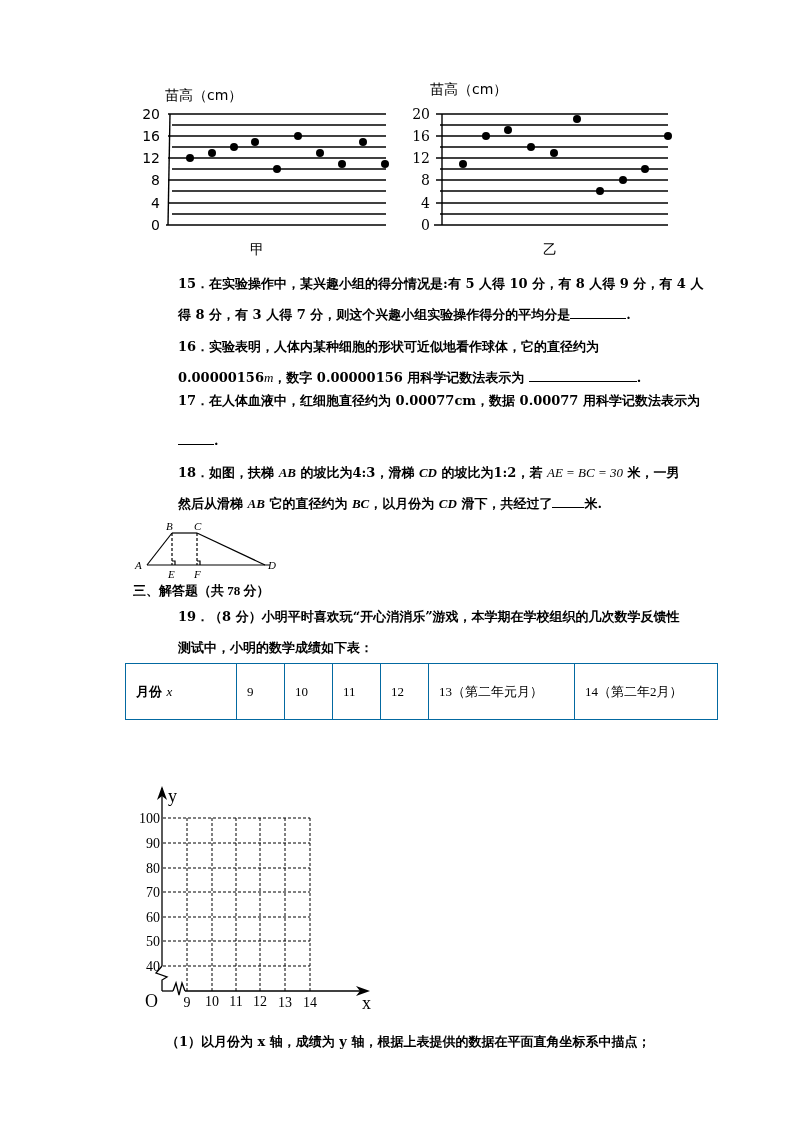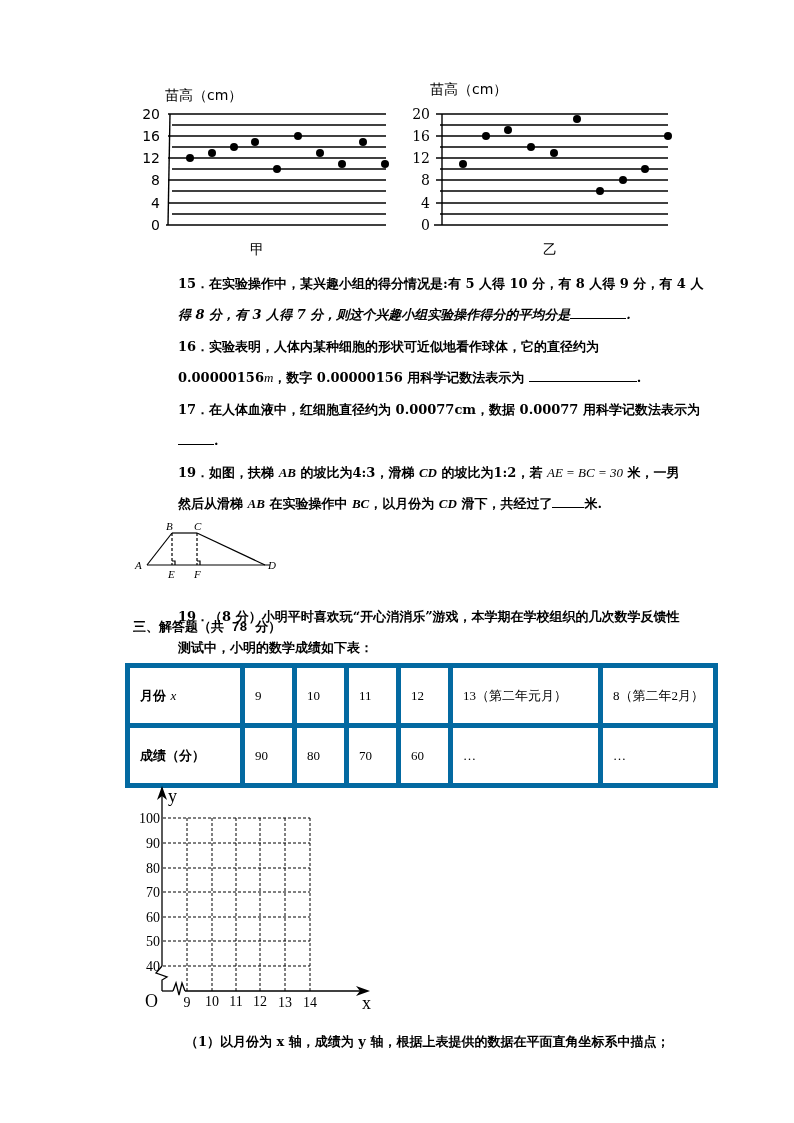--- a/index.html
+++ b/index.html
@@ -5,24 +5,24 @@
   html, body { margin:0; padding:0; background:#fff; }
   body { width:794px; height:1123px; position:relative; overflow:hidden;
          font-family:"DejaVu Serif","Liberation Serif",serif; color:#000; }
   .abs { position:absolute; }
   .line { font-size:13px; font-weight:bold; white-space:nowrap; line-height:18px;margin-left:45px; }
   .blank { display:inline-block; border-bottom:1px solid #000; height:12px; vertical-align:baseline; }
   .ital { font-style:italic; font-family:"Liberation Serif",serif; }
   .chart-label { font-family:"DejaVu Sans",sans-serif; font-size:14px; }
   .tick { font-family:"DejaVu Sans",sans-serif; font-size:14px; text-anchor:end; }
   table.scores { border-collapse:collapse; position:absolute; left:125px; top:663px; width:593px; }
-  table.scores td { border:5px solid #0369a1; height:55px; font-size:13px; padding:0 0 0 10px;
+  table.scores td { border:1px solid #0369a1; height:55px; font-size:13px; padding:0 0 0 10px;
                     font-family:"Liberation Serif",serif; vertical-align:middle; }
   table.scores td.hdr { font-family:"DejaVu Sans",sans-serif; font-weight:bold; font-size:13px; }
-  .section { font-family:Liberation Mono, monospace; font-size:13px; font-weight:bold;margin-top:36px; }
+  .section { font-family:Liberation Serif, serif; font-size:13px; font-weight:bold; }
 </style>
 </head>
 <body>
 
 <div class="abs" style="left:130px;top:78px;width:270px;height:185px;">
   <svg width="270" height="185" viewBox="0 0 270 185">
     <text x="35" y="22" class="chart-label">苗高（cm）</text>
 
     <g stroke="#000" stroke-width="1.4">
       <line x1="38" y1="36" x2="256" y2="36"></line>
@@ -97,39 +97,39 @@
       <circle cx="200" cy="113" r="4"></circle>
       <circle cx="223" cy="102" r="4"></circle>
       <circle cx="245" cy="91" r="4"></circle>
       <circle cx="268" cy="58" r="4"></circle>
     </g>
     <text x="143" y="176" class="chart-label">乙</text>
   </svg>
 </div>
 
 <div class="abs line" style="left:133px;top:275px;">15．在实验操作中，某兴趣小组的得分情况是:有 5 人得 10 分，有 8 人得 9 分，有 4 人</div>
-<div class="abs line" style="left:133px;top:306px;font-style:italic;">
+<div class="abs line" style="left:133px;top:306px;">
   <span>得 8 分，有 3 人得 7 分，则这个兴趣小组实验操作得分的平均分是</span><span class="blank" style="width:56px;"></span><span>.</span>
 </div>
 
 <div class="abs line" style="left:133px;top:338px;">16．实验表明，人体内某种细胞的形状可近似地看作球体，它的直径约为</div>
 <div class="abs line" style="left:133px;top:369px;">
   <span>0.00000156</span><span class="ital" style="font-weight:normal;">m</span><span>，数字 0.00000156 用科学记数法表示为 </span><span class="blank" style="width:108px;"></span><span>.</span>
 </div>
 
-<div class="abs line" style="left:133px;top:401px;">17．在人体血液中，红细胞直径约为 0.00077cm，数据 0.00077 用科学记数法表示为</div>
+<div class="abs line" style="left:133px;top:392px;">17．在人体血液中，红细胞直径约为 0.00077cm，数据 0.00077 用科学记数法表示为</div>
 <div class="abs line" style="left:133px;top:432px;">
   <span class="blank" style="width:36px;"></span><span>.</span>
 </div>
 
 <div class="abs line" style="left:133px;top:464px;">
-  <span>19．如图，扶梯 </span><span class="ital">AB</span><span> 的坡比为4:3，滑梯 </span><span class="ital">CD</span><span> 的坡比为1:2，若 </span><span class="ital" style="font-weight:normal;font-style:italic;">AE = BC = 30</span><span> 米，一男</span>
+  <span>18．如图，扶梯 </span><span class="ital">AB</span><span> 的坡比为4:3，滑梯 </span><span class="ital">CD</span><span> 的坡比为1:2，若 </span><span class="ital" style="font-weight:normal;font-style:italic;">AE = BC = 30</span><span> 米，一男</span>
 </div>
 <div class="abs line" style="left:133px;top:495px;">
-  <span>然后从滑梯 </span><span class="ital">AB</span><span> 在实验操作中 </span><span class="ital">BC</span><span>，以月份为 </span><span class="ital">CD</span><span> 滑下，共经过了</span><span class="blank" style="width:32px;"></span><span>米.</span>
+  <span>然后从滑梯 </span><span class="ital">AB</span><span> 它的直径约为 </span><span class="ital">BC</span><span>，以月份为 </span><span class="ital">CD</span><span> 滑下，共经过了</span><span class="blank" style="width:32px;"></span><span>米.</span>
 </div>
 
 <div class="abs" style="left:130px;top:518px;width:160px;height:62px;">
   <svg width="160" height="62" viewBox="0 0 160 62">
     <g stroke="#000" stroke-width="1.2" fill="none">
       <line x1="17" y1="47" x2="140" y2="47"></line>
       <line x1="17" y1="47" x2="42" y2="15"></line>
       <line x1="42" y1="15" x2="67" y2="15"></line>
       <line x1="67" y1="15" x2="135" y2="47"></line>
       <line x1="42" y1="15" x2="42" y2="47" stroke-dasharray="3,2"></line>
@@ -155,30 +155,21 @@
 
 <table class="scores">
   <tbody>
       <tr>
     <td class="hdr" style="width:100px;"><span>月份</span> <span class="ital" style="font-weight:normal;">x</span></td>
     <td style="width:37px;">9</td>
     <td style="width:37px;">10</td>
     <td style="width:37px;">11</td>
     <td style="width:37px;">12</td>
     <td style="width:135px;">13（第二年元月）</td>
-    <td>8（第二年2月）</td>
-  </tr>
-  <tr>
-    <td class="hdr">成绩（分）</td>
-    <td>90</td>
-    <td>80</td>
-    <td>70</td>
-    <td>60</td>
-    <td>…</td>
-    <td>…</td>
+    <td>14（第二年2月）</td>
   </tr>
 </tbody>
   </table>
 
 <div class="abs" style="left:125px;top:780px;width:260px;height:240px;">
   <svg width="260" height="240" viewBox="0 0 260 240">
     <g stroke="#000" stroke-width="1" stroke-dasharray="3,2" fill="none">
       <line x1="38" y1="38" x2="185" y2="38"></line>
       <line x1="38" y1="63" x2="185" y2="63"></line>
       <line x1="38" y1="88" x2="185" y2="88"></line>
@@ -216,13 +207,13 @@
       <text x="62" y="227" text-anchor="middle">9</text>
       <text x="87" y="226" text-anchor="middle">10</text>
       <text x="111" y="226" text-anchor="middle">11</text>
       <text x="135" y="226" text-anchor="middle">12</text>
       <text x="160" y="227" text-anchor="middle">13</text>
       <text x="185" y="227" text-anchor="middle">14</text>
     </g>
   </svg>
 </div>
 
-<div class="abs line" style="left:140px;top:1033px;">（1）以月份为 x 轴，成绩为 y 轴，根据上表提供的数据在平面直角坐标系中描点；</div>
+<div class="abs line" style="left:121px;top:1033px;">（1）以月份为 x 轴，成绩为 y 轴，根据上表提供的数据在平面直角坐标系中描点；</div>
 
 </body></html>

